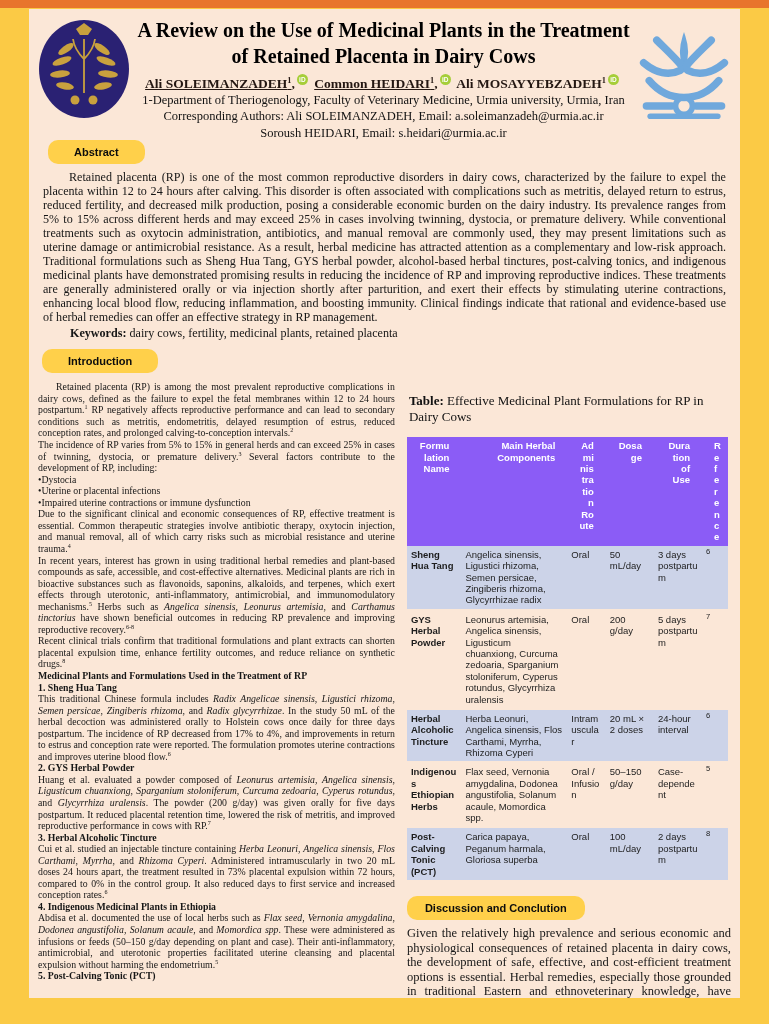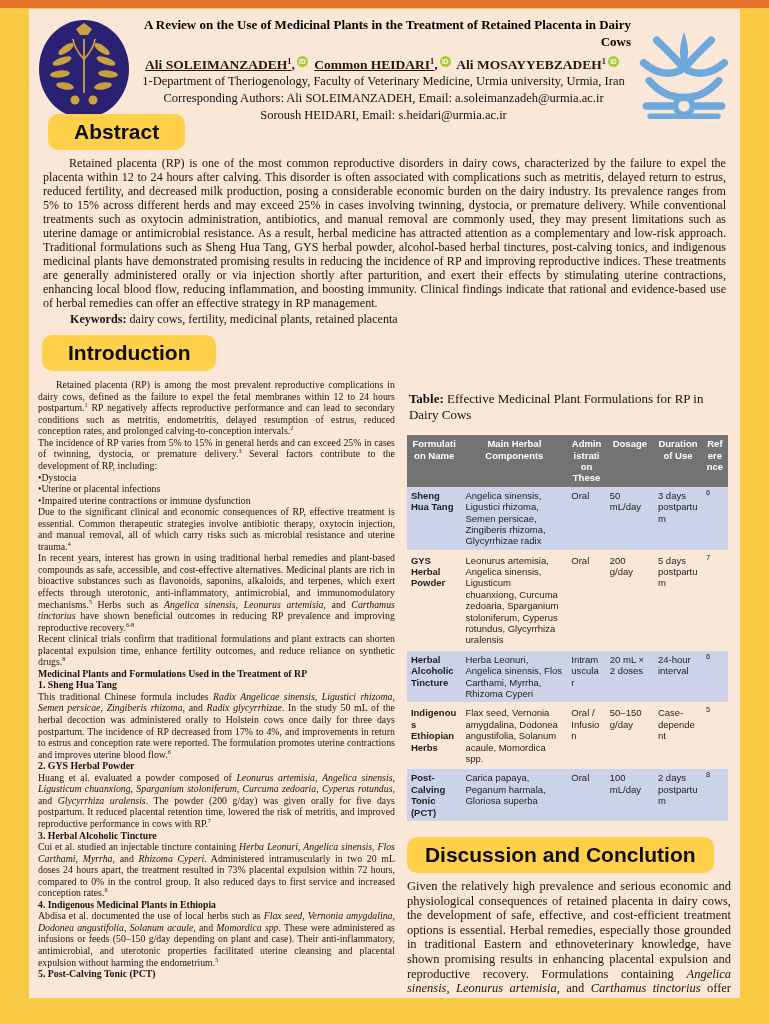--- a/index.html
+++ b/index.html
@@ -6,51 +6,51 @@
   .poster{position:relative;width:769px;height:1024px;box-sizing:border-box;background:#fbca45;
           padding:9px 29px 26px 29px;font-family:"Liberation Serif",serif;overflow:hidden;}
   .top-strip{position:absolute;top:0;left:0;right:0;height:8px;background:#e8752c;}
   .content{width:100%;height:100%;box-sizing:border-box;background:#fbe7d7;padding:6px 9px;overflow:hidden;}
 
   
   .header{display:flex;align-items:flex-start;}
   .logo-left{margin:4px 2px 0 0;flex:0 0 auto;}
   .logo-right{margin:14px 0 0 2px;flex:0 0 auto;}
   .head-center{flex:1;text-align:center;padding:0 4px;}
-  .title{font-size:13px;font-weight:bold;color:#000;line-height:1.3;margin-top:2px;text-align:right;}
+  .title{font-size:20px;font-weight:bold;color:#000;line-height:1.3;margin-top:2px;}
   .authors{margin-top:5px;font-size:13.5px;font-weight:bold;color:#241712;}
   .authors .u{text-decoration:underline;}
   .orcid{display:inline-block;width:11px;height:11px;border-radius:50%;background:#a6ce39;color:#fff;
          font-family:"Liberation Sans",sans-serif;font-weight:bold;font-size:6.5px;line-height:11px;
          text-align:center;vertical-align:super;margin:0 3px 0 2px;}
   .affil{font-size:12.5px;line-height:1.35;color:#111;}
 
   
   .pill{display:inline-block;background:#ffd04a;border-radius:10px;padding:6px 26px;
-        font-family:"Liberation Sans",sans-serif;font-weight:bold;font-size:21px;color:#0d0d0d;}
+        font-family:"Liberation Sans",sans-serif;font-weight:bold;font-size:11px;color:#0d0d0d;}
   .abstract-pill{position:relative;margin:-34px 0 2px 10px;}
   .intro-pill{margin:8px 0 4px 4px;}
   .disc-pill{margin:14px 0 6px 0;padding:6px 18px;}
 
   .para{color:#161616;text-align:justify;}
   .abstract-text{font-size:12.1px;line-height:1.16;margin:4px 5px 0 5px;text-indent:26px;}
   .keywords{font-size:12.1px;margin:2px 5px 0 32px;text-align:left;}
 
   
   .columns{display:flex;gap:12px;margin-top:4px;align-items:flex-start;}
   .col-left{width:51.5%;font-size:9.8px;line-height:1.18;}
   .col-left .para{margin:0;}
   .indent{text-indent:18px;}
   .bhead{font-weight:bold;text-align:left;}
   .col-right{flex:1;min-width:0;}
   .caption{font-size:13px;color:#111;margin:12px 2px 12px 2px;text-align:left;}
 
   table{border-collapse:collapse;width:99%;font-family:"Liberation Sans",sans-serif;
         font-size:9.5px;line-height:1.2;color:#1d1d1d;table-layout:fixed;}
-  thead th{background:#737373;color:#ffffff;font-weight:bold;padding:3px 4px;text-align:center;
+  thead th{background:#8b5cf6;color:#ffffff;font-weight:bold;padding:3px 12px;text-align:right;
            vertical-align:top;overflow-wrap:break-word;}
   td{padding:3px 4px;vertical-align:top;overflow-wrap:break-word;}
   tbody tr{border-bottom:2px solid #fbe7d7;}
   tr.alt{background:#ccd3e8;}
   td.cname{font-weight:bold;}
   .refcell .sup{font-size:0.8em;}
 
   .disc-text{font-size:12.5px;line-height:1.17;}
 
   .sup{vertical-align:super;font-size:0.62em;line-height:0;}
@@ -158,21 +158,21 @@
               <col style="width:33%">
               <col style="width:12%">
             <col style="width:15%">
               <col style="width:15%">
               <col style="width:8%">
           </colgroup>
           <thead>
             <tr>
               <th>Formulation Name</th>
               <th>Main Herbal Components</th>
-              <th>Administration These</th>
+              <th>Administration Route</th>
               <th>Dosage</th>
               <th>Duration of Use</th>
               <th>Reference</th>
             </tr>
           </thead>
           <tbody>
             <tr class="alt">
               <td class="cname">Sheng Hua Tang</td>
               <td>Angelica sinensis, Ligustici rhizoma, Semen persicae, Zingiberis rhizoma, Glycyrrhizae radix</td>
               <td>Oral</td>

